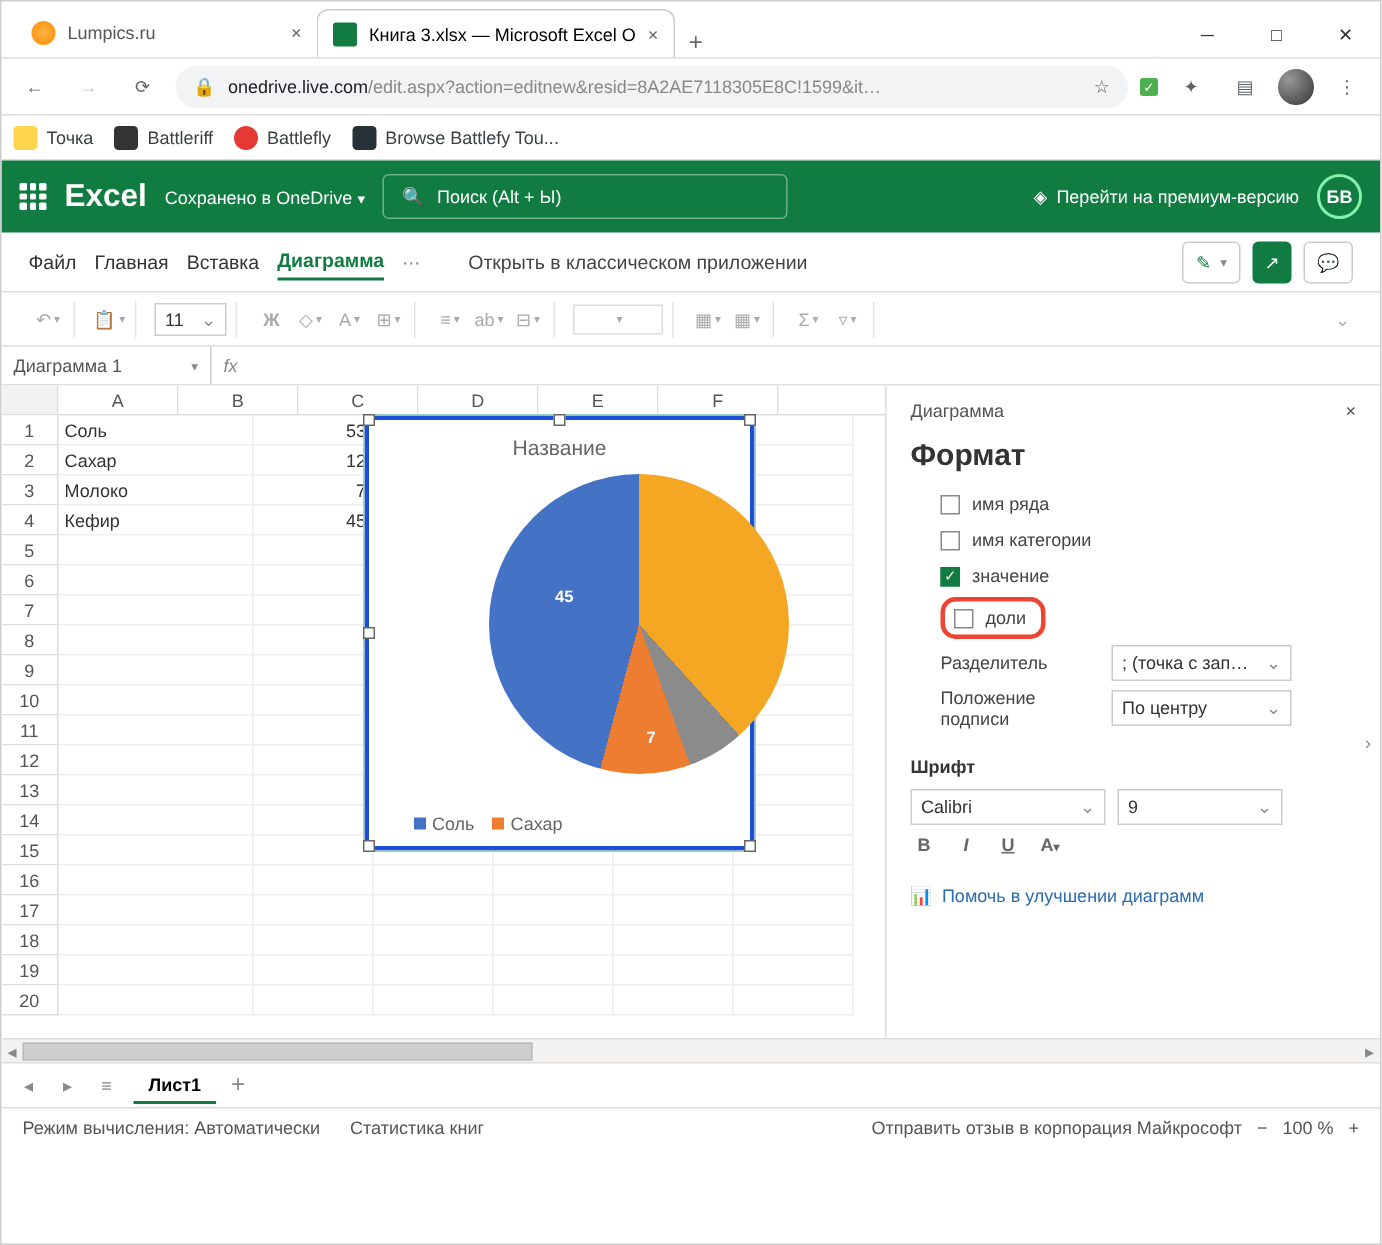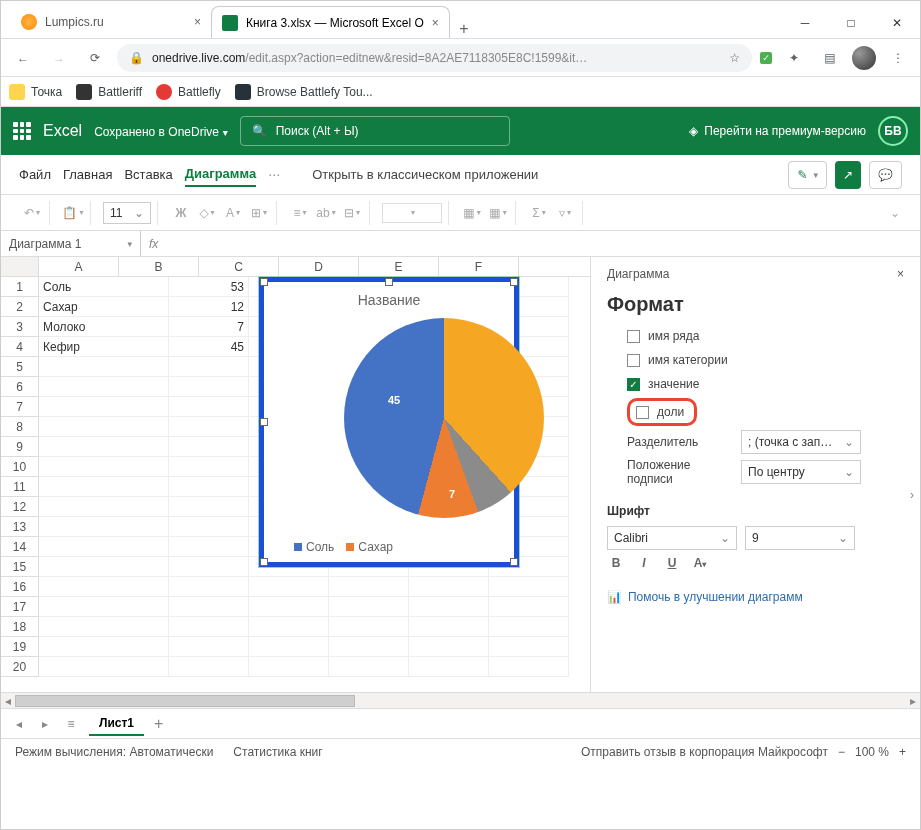--- a/index.html
+++ b/index.html
@@ -20,21 +20,21 @@
 .omnibox span.url{color:#202124}
 .ext{width:12px;height:12px;background:#4caf50;border-radius:2px;display:flex;align-items:center;justify-content:center;color:#fff;font-size:9px;padding:2px}
 .avatar{width:24px;height:24px;border-radius:50%;background:#666}
 .bookbar{height:30px;display:flex;align-items:center;padding:0 8px;gap:14px;border-bottom:1px solid #ddd;color:#3c4043}
 .bookbar .bm{display:flex;align-items:center;gap:6px;font-size:12px}
 .bmico{width:16px;height:16px;border-radius:3px}
 
 .xlhead{height:48px;background:#107c41;display:flex;align-items:center;padding:0 12px;color:#fff;gap:12px}
 .waffle{width:18px;height:18px;display:grid;grid-template-columns:repeat(3,1fr);gap:2px}
 .waffle i{background:#fff;border-radius:1px}
-.app{font-size:16px;font-weight:400}
+.app{font-size:21px;font-weight:700}
 .saved{font-size:13px}
 .search{flex:0 0 270px;height:30px;border:1px solid #fff6;border-radius:4px;display:flex;align-items:center;padding:0 12px;gap:8px;color:#fff}
 .premium{color:#fff;font-size:13px;display:flex;align-items:center;gap:6px}
 .userbadge{width:30px;height:30px;border-radius:50%;border:2px solid #86efac;display:flex;align-items:center;justify-content:center;font-size:12px;font-weight:600}
 
 .ribbon{height:40px;display:flex;align-items:center;padding:0 18px;gap:12px;border-bottom:1px solid #ddd}
 .ribbon .rtab{font-size:13px;color:#333;padding:4px 0}
 .ribbon .rtab.active{color:#107c41;font-weight:600;border-bottom:2px solid #107c41}
 .ribbon .openin{margin-left:20px;color:#444;font-size:13px}
 .ribbon .rightbtns{margin-left:auto;display:flex;gap:8px;align-items:center}
@@ -55,21 +55,21 @@
 .colhdr .corner{width:38px;border-right:1px solid #ddd;background:#f3f2f1}
 .colhdr .ch{flex:0 0 80px;text-align:center;color:#555;border-right:1px solid #ddd;background:#fff;line-height:20px;font-size:12px}
 .colhdr .ch:first-of-type{flex:0 0 130px}
 .rows{}
 .row{display:flex;height:20px}
 .row .rh{width:38px;text-align:center;color:#555;border-right:1px solid #ddd;border-bottom:1px solid #ddd;background:#fff;line-height:20px;font-size:12px}
 .row .cell{flex:0 0 80px;border-right:1px solid #eee;border-bottom:1px solid #eee;padding:0 4px;line-height:20px;font-size:12px;color:#333}
 .row .cell.ca{flex:0 0 130px}
 .row .cell.num{text-align:right}
 
-.chart{position:absolute;left:258px;top:20px;width:260px;height:290px;background:#fff;border:5px solid #1d4ed8;outline:1px solid #9fd3b6}
+.chart{position:absolute;left:242px;top:20px;width:260px;height:290px;background:#fff;border:3px solid #1d4ed8;outline:1px solid #9fd3b6}
 .chart .handle{position:absolute;width:8px;height:8px;background:#fff;border:1px solid #666}
 .chart .h1{left:-4px;top:-4px}.chart .h2{right:-4px;top:-4px}.chart .h3{left:-4px;bottom:-4px}.chart .h4{right:-4px;bottom:-4px}
 .chart .h5{left:50%;top:-4px;margin-left:-4px}.chart .h6{left:-4px;top:50%;margin-top:-4px}
 .chart .ctitle{text-align:center;padding:10px 0;color:#666;font-size:14px}
 .piewrap{position:relative;width:200px;height:200px;margin-left:80px}
 .pie{width:200px;height:200px;border-radius:50%;position:relative;overflow:hidden;background:conic-gradient(#f5a623 0deg 138deg,#8b8b8b 138deg 160deg,#ed7d31 160deg 195deg,#4472c4 195deg 360deg)}
 .pielabel{position:absolute;color:#fff;font-size:11px;font-weight:600}
 .legend{position:absolute;bottom:8px;left:30px;display:flex;gap:12px;font-size:10px;color:#666}
 .legend span{display:flex;align-items:center;gap:4px}
 .legend i{width:8px;height:8px}

